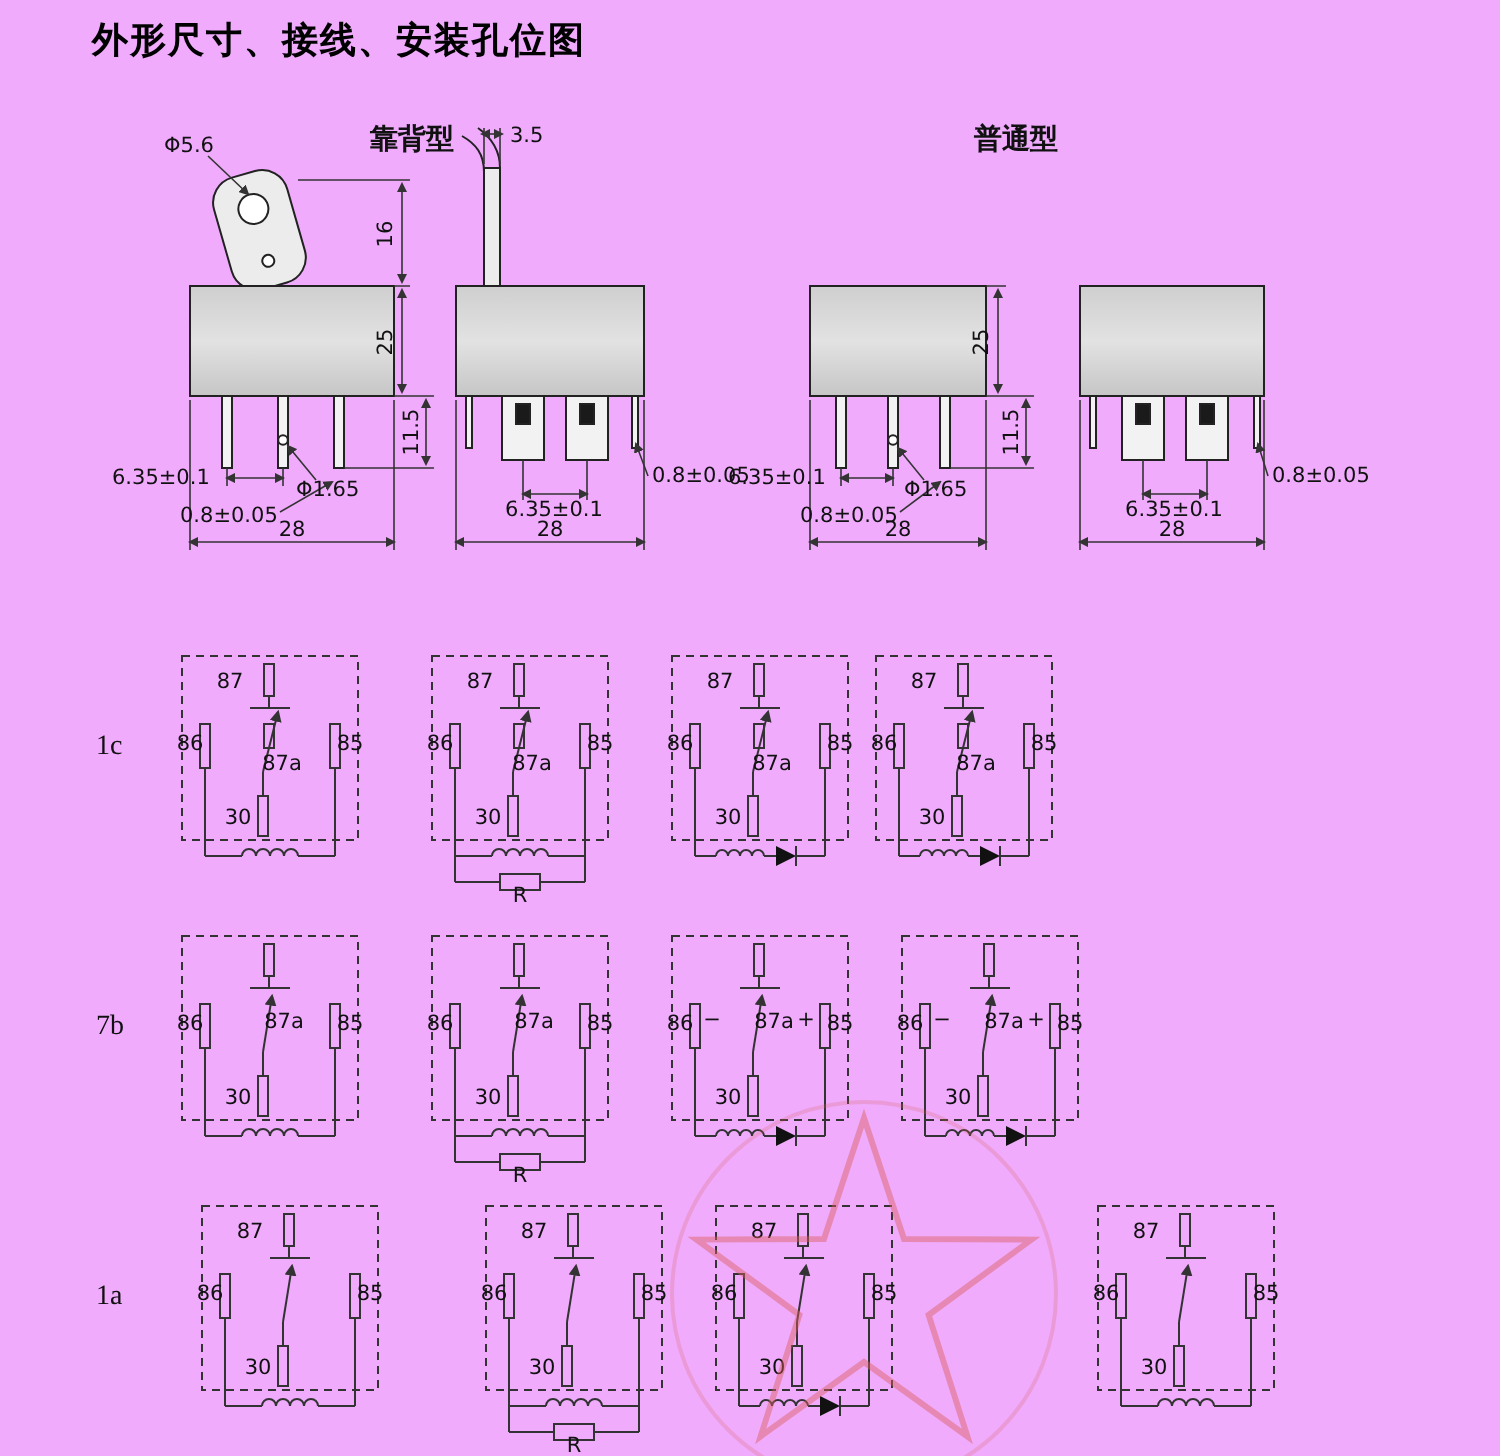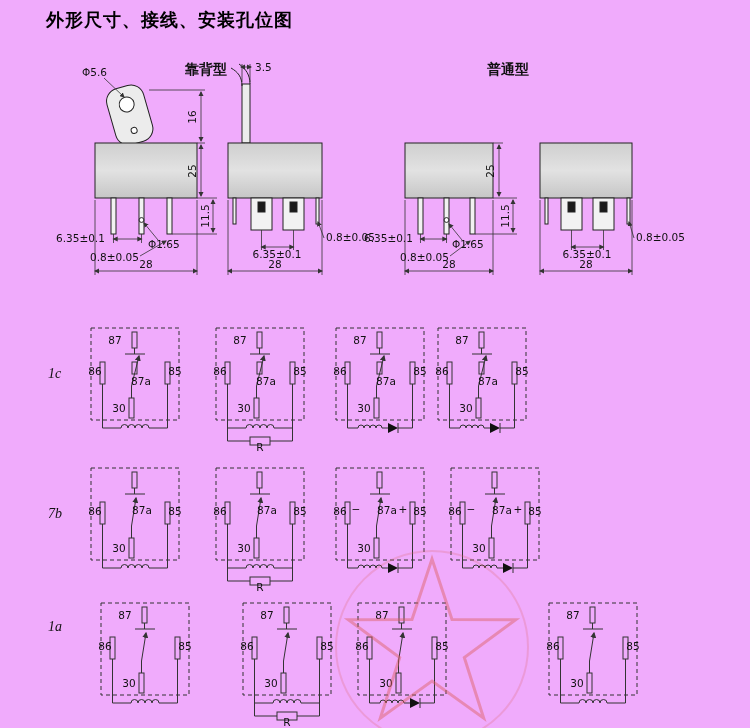--- a/index.html
+++ b/index.html
@@ -7,21 +7,21 @@
         font-family:"Liberation Sans",sans-serif;}
   .title{position:absolute;left:46px;top:8px;margin:0;font-size:18px;font-weight:700;
          letter-spacing:1px;color:#000;font-family:"Liberation Serif",serif;}
   #mech{position:absolute;left:0;top:50px;}
   #mech text,.cell text{font-family:"DejaVu Sans",sans-serif;font-size:10.5px;fill:#111;}
   #mech .type-label{font-size:14px;font-weight:bold;font-family:"Liberation Serif",serif;}
   #mech .dim{stroke:#333;stroke-width:0.8;fill:none;}
   #schematic-cells{position:absolute;left:0;top:0;width:750px;height:578px;}
   .cell{position:absolute;overflow:visible;}
   .row-label{position:absolute;left:48px;font-size:14px;color:#111;
-             font-family:"Liberation Serif",serif;font-style:italic;}
+             font-family:"Liberation Serif",serif;}
   #watermark{position:absolute;left:327px;top:545px;opacity:.45;pointer-events:none;}
 </style>
 </head>
 <body>
 
 <div class="page">
 
   <h1 class="title">外形尺寸、接线、安装孔位图</h1>
 
   <svg id="mech" width="750" height="260" viewBox="0 0 750 260">
@@ -150,21 +150,21 @@
         <line x1="540" y1="221" x2="632" y2="221" marker-start="url(#arr)" marker-end="url(#arr)"></line>
       </g>
       <text x="636" y="191">0.8±0.05</text>
       <text x="587" y="208" text-anchor="middle">6.35±0.1</text>
       <text x="586" y="218" text-anchor="middle">28</text>
     </g>
   </svg>
 
   <div class="row-label" style="top:366px">1c</div>
   <div class="row-label" style="top:506px">7b</div>
-  <div class="row-label" style="top:619px">1a</div>
+  <div class="row-label" style="top:641px">1a</div>
 
   <div id="schematic-cells">
       <svg viewBox="0 0 100 130" width="100" height="130" class="cell" style="left: 85px; top: 322px;">
         <defs>
           <marker id="cellarrow-0-0" viewBox="0 0 10 10" refX="8" refY="5" markerWidth="6" markerHeight="6" orient="auto">
             <path d="M0,0 L10,5 L0,10 z" fill="#333" stroke="none"></path>
           </marker>
         </defs>
         <g stroke="#333" stroke-width="1" fill="none">
           <rect x="6" y="6" width="88" height="92" stroke-dasharray="4 3"></rect>

